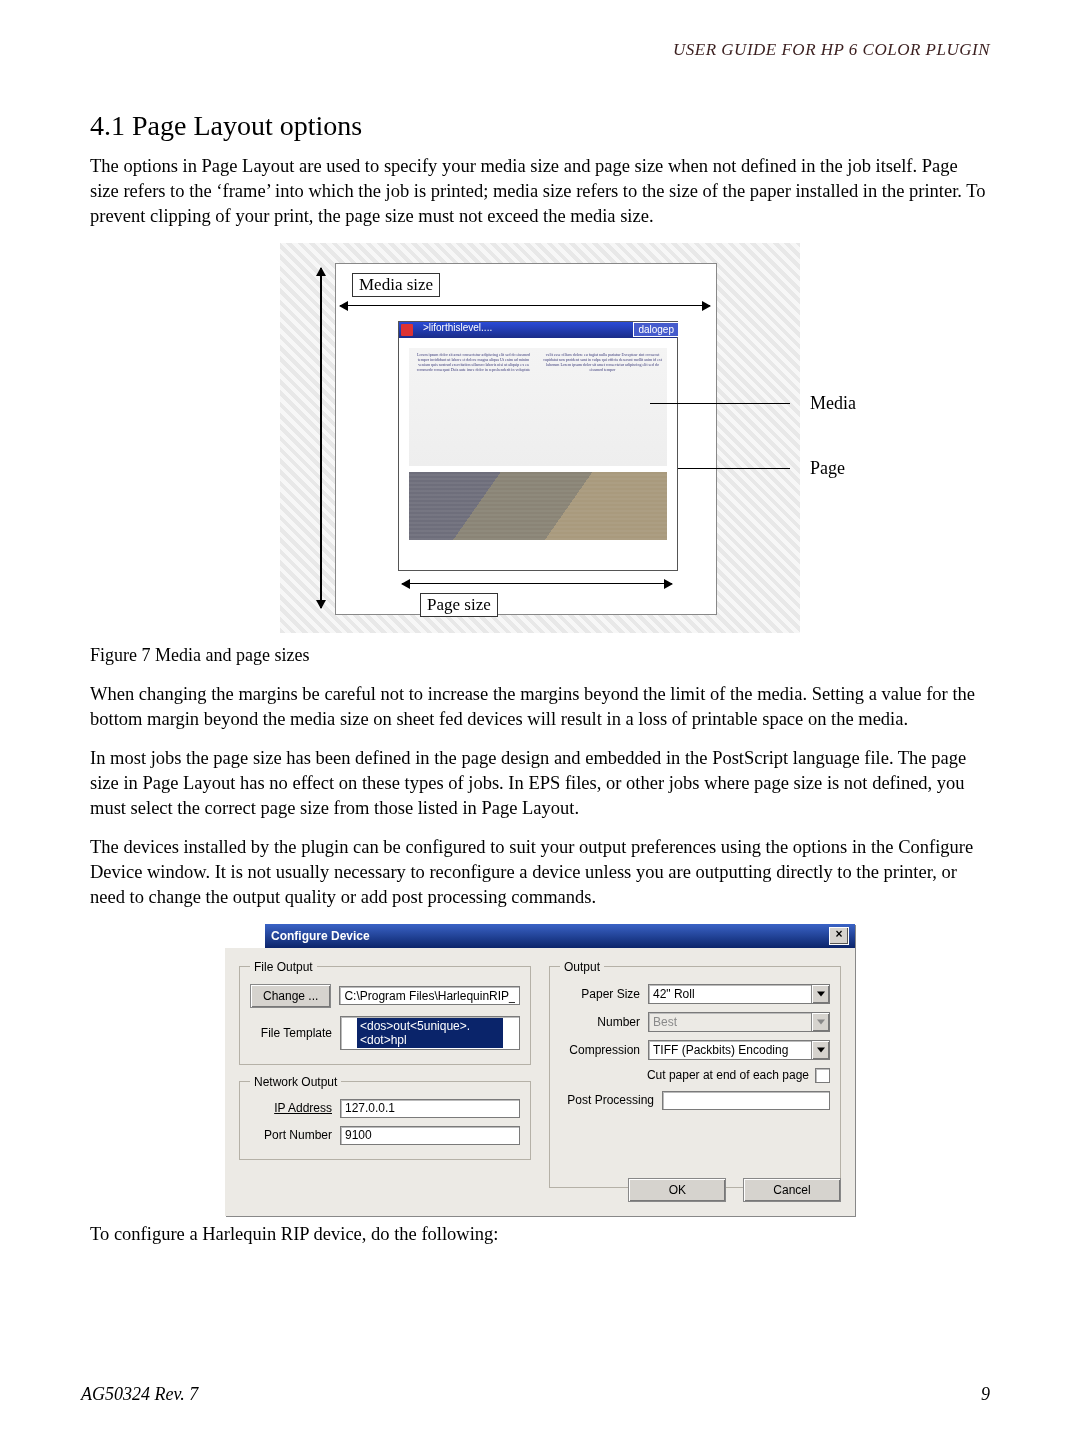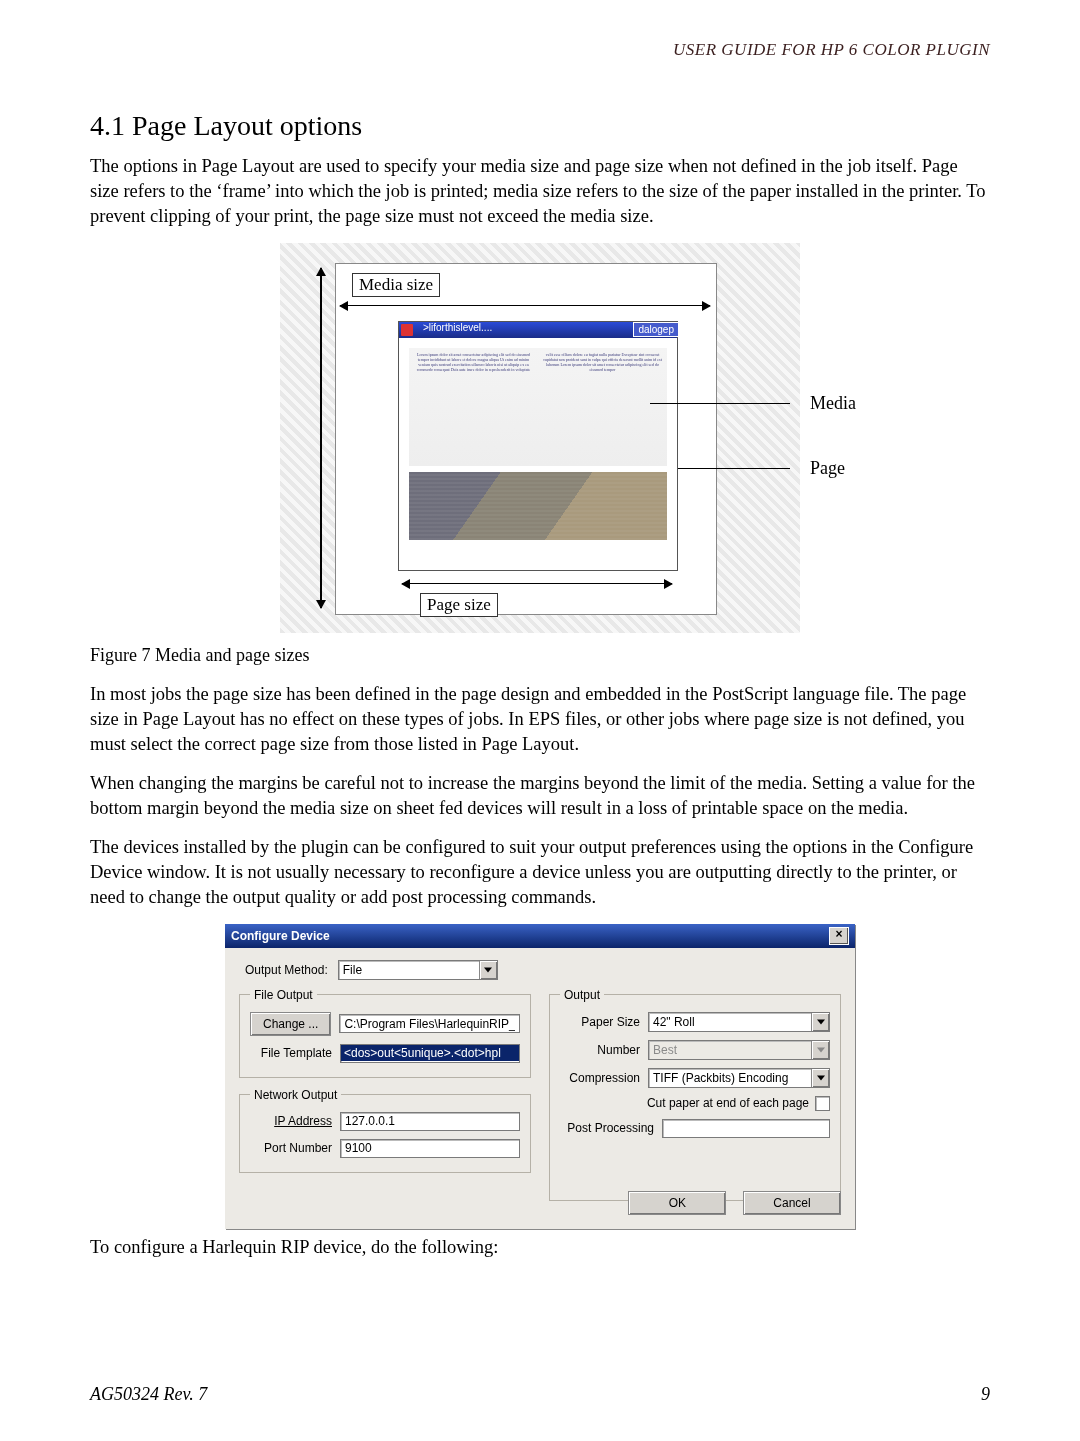--- a/index.html
+++ b/index.html
@@ -155,20 +155,21 @@
     color:#000;
     text-align:left;
     box-shadow: 1px 1px 0 #888;
   }
   .win .titlebar {
     background: linear-gradient(#3a63c6,#0b246a);
     color:#fff;
     padding: 3px 6px;
     display:flex; justify-content:space-between; align-items:center;
     font-weight:bold;
+    margin-left:40px;
   }
   .win .titlebar .xbtn {
     width:18px;height:16px;background:#d6d3ce;border:1px solid #fff;
     box-shadow: inset -1px -1px #555;
     font-family: Arial; font-size:12px; line-height:13px; text-align:center;
     font-weight:bold; color:#000;
   }
   .win .client {
     background:#eceae5;
     padding: 12px 14px 14px 14px;
@@ -217,21 +218,21 @@
     background:#0a246a; color:#fff; padding:1px 3px;
   }
   .chk {
     width:13px;height:13px;border:1px solid #7a7a7a;background:#fff;
     box-shadow: inset 1px 1px #bbb; display:inline-block; vertical-align:middle;
   }
   .btnrow { text-align:right; margin-top:8px; }
   .footer {
     position:absolute;
     bottom:36px;
-    left:90px; right:90px;
+    left:81px; right:90px;
     display:flex; justify-content:space-between;
     font-style:italic;
     font-size:18px;
   }
 </style>
 </head>
 <body>
 
 <div class="page">
 
@@ -265,56 +266,45 @@
 
         <div class="lead-line lead-media"></div>
         <div class="lead-line lead-page"></div>
       </div>
       <div class="fig7-side-label fig7-side-media">Media</div>
       <div class="fig7-side-label fig7-side-page">Page</div>
     </div>
   </div>
   <div class="figure-caption">Figure 7    Media and page sizes</div>
 
+  <p class="body-text">When changing the margins be careful not to increase the margins beyond the limit of the media. Setting a value for the bottom margin beyond the media size on sheet fed devices will result in a loss of printable space on the media.</p>
   <p class="body-text">In most jobs the page size has been defined in the page design and embedded in the PostScript language file. The page size in Page Layout has no effect on these types of jobs. In EPS files, or other jobs where page size is not defined, you must select the correct page size from those listed in Page Layout.</p>
-  <p class="body-text">When changing the margins be careful not to increase the margins beyond the limit of the media. Setting a value for the bottom margin beyond the media size on sheet fed devices will result in a loss of printable space on the media.</p>
 
   <p class="body-text">The devices installed by the plugin can be configured to suit your output preferences using the options in the Configure Device window. It is not usually necessary to reconfigure a device unless you are outputting directly to the printer, or need to change the output quality or add post processing commands.</p>
 
   <div class="figure-wrap">
     <div class="win">
       <div class="titlebar">
         <span>Configure Device</span>
         <span class="xbtn">×</span>
       </div>
       <div class="client">
-        <div class="row" style="margin-left:6px;">
-          <span class="lbl" style="width:auto;text-align:left;padding-right:10px;">Output Method:</span>
-          <div class="sel" style="width:160px;">
-            <span>File</span>
-            <span class="caret">
-              <svg viewBox="0 0 10 6">
-                  <polygon points="0,0 10,0 5,6" fill="#000"></polygon>
-                </svg>
-            </span>
-          </div>
-        </div>
 
         <div class="cols">
           <div class="col">
             <fieldset class="grp">
               <legend>File Output</legend>
               <div class="row">
                 <span class="btn">Change ...</span>
                 <span style="width:8px;"></span>
                 <input class="txt" style="flex: 1 1 0%;" value="C:\Program Files\HarlequinRIP_8_0_">
               </div>
               <div class="row">
                 <span class="lbl" style="width:82px;">File Template</span>
-                <div class="txt" style="flex:1;padding:0;display:flex;align-items:center;justify-content:flex-end;">
+                <div class="txt" style="flex:1;padding:16px;display:flex;align-items:center;justify-content:flex-end;">
                   <span class="sel-highlight" style="flex:1;">&lt;dos&gt;out&lt;5unique&gt;.&lt;dot&gt;hpl</span>
                 </div>
               </div>
             </fieldset>
 
             <fieldset class="grp">
               <legend>Network Output</legend>
               <div class="row">
                 <span class="lbl" style="width:82px;text-decoration:underline;">IP Address</span>
                 <input class="txt" style="flex: 1 1 0%;" value="127.0.0.1">

